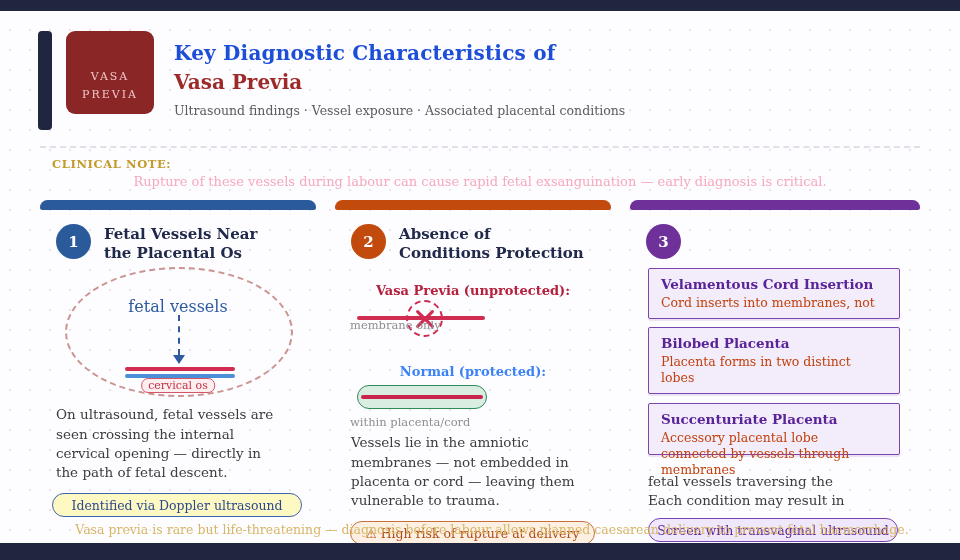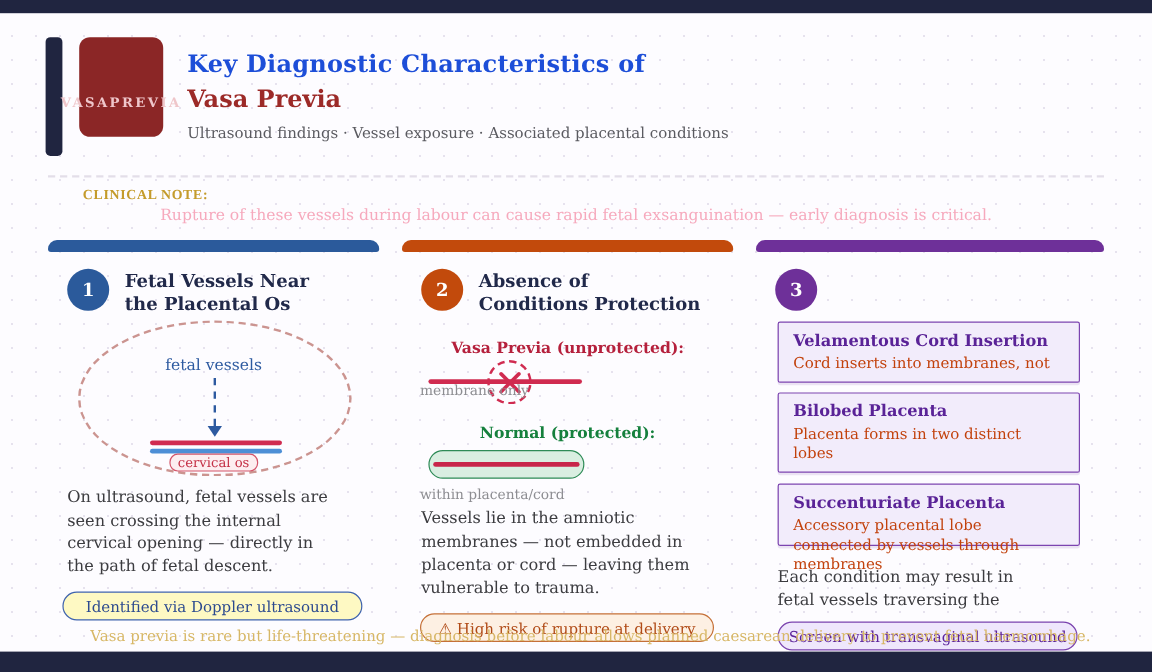--- a/index.html
+++ b/index.html
@@ -9,61 +9,61 @@
     background-color:#fdfcff;
     background-image:radial-gradient(#e6e2ee 1.1px, transparent 1.1px);
     background-size:20px 20px;
   }
   .top-bar{position:absolute;top:0;left:0;width:960px;height:11px;background:#202540;}
   .bottom-bar{position:absolute;bottom:0;left:0;width:960px;height:17px;background:#202540;}
 
   
   .header{position:absolute;top:31px;left:38px;display:flex;align-items:flex-start;}
   .accent-bar{width:14px;height:99px;background:#202540;border-radius:4px;}
-  .badge{width:70px;height:83px;margin-left:14px;background:#8b2626;border-radius:9px;
-    display:flex;flex-direction:row;align-items:center;justify-content:center;padding-top:26px;box-sizing:border-box;
-    color:#efc6ca;font-weight:bold;font-size:11px;letter-spacing:2px;line-height:1.55;}
+  .badge{width:88px;height:83px;margin-left:14px;background:#8b2626;border-radius:9px;
+    display:flex;flex-direction:column;align-items:center;justify-content:center;padding-top:26px;box-sizing:border-box;
+    color:#efc6ca;font-weight:normal;font-size:11px;letter-spacing:2px;line-height:1.55;}
   .titles{margin-left:20px;padding-top:10px;}
   .title1{font-size:20px;font-weight:bold;color:#1d4ed8;letter-spacing:0.2px;}
   .title2{font-size:20px;font-weight:bold;color:#9c2a28;margin-top:5px;}
   .subtitle{font-size:12.5px;color:#5a5a60;margin-top:9px;}
 
   
   .note{position:absolute;top:146px;left:40px;width:880px;border-top:2px dashed #e3dee9;}
-  .note-label{margin-top:9px;margin-left:29px;color:#c49b2b;font-weight:bold;font-size:11.5px;letter-spacing:0.6px;font-family:Liberation Serif, serif;}
+  .note-label{margin-top:9px;margin-left:12px;color:#c49b2b;font-weight:bold;font-size:11.5px;letter-spacing:0.6px;}
   .note-text{text-align:center;margin-top:3px;color:#f6a9bd;font-size:13px;}
 
   
   .cols{position:absolute;top:200px;left:40px;width:880px;display:flex;justify-content:space-between;}
   .col{position:relative;}
   .col1{width:276px;}.col2{width:276px;}.col3{width:290px;}
   .col-bar{height:10px;border-radius:9px 9px 3px 3px;}
   .c1bg{background:#2b5a9b;}.c2bg{background:#c24a0c;}.c3bg{background:#6e3099;}
   .col-head{display:flex;align-items:flex-start;margin-top:14px;padding:0 0 0 16px;}
   .num{width:35px;height:35px;border-radius:50%;color:#fff;font-weight:bold;font-size:15px;
     display:flex;align-items:center;justify-content:center;flex:0 0 35px;}
   .col-title{margin-left:13px;font-weight:bold;font-size:15px;color:#21294a;line-height:1.28;padding-top:1px;}
 
   
   .diagram1{position:relative;height:136px;margin-top:2px;}
   .ellipse{position:absolute;left:25px;top:2px;width:224px;height:126px;border:2px dashed #cb9490;border-radius:50%;}
-  .fv-label{position:absolute;top:32px;left:0;width:100%;text-align:center;color:#2d5aa0;font-size:13px;}
+  .fv-label{position:absolute;top:32px;left:0;width:100%;text-align:center;color:#2d5aa0;font-size:16px;}
   .fv-line{position:absolute;left:138px;top:50px;height:40px;border-left:2px dashed #2d5aa0;}
   .fv-head{position:absolute;left:133px;top:90px;width:0;height:0;
     border-left:6px solid transparent;border-right:6px solid transparent;border-top:9px solid #2d5aa0;}
   .vline{position:absolute;left:85px;width:110px;height:4px;border-radius:2px;}
   .vline.red{top:102px;background:#d02b50;}
   .vline.blue{top:109px;background:#4d8fd6;}
   .os-label{position:absolute;top:113px;left:50%;transform:translateX(-50%);
     font-size:11px;color:#c43045;background:#fdeef0;border:1.5px solid #d4556a;border-radius:7px;padding:0 6px;white-space:nowrap;}
 
   
   .d2-label{text-align:center;font-weight:bold;font-size:13px;}
   .d2-label.redl{color:#b5203c;margin-top:20px;}
-  .d2-label.greenl{color:#15803d;margin-top:6px;}
+  .d2-label.greenl{color:#3b82f6;margin-top:16px;}
   .d2-graphic{position:relative;height:48px;margin-top:2px;}
   .mem-line{position:absolute;left:22px;top:16px;width:128px;height:4px;background:#d02b50;border-radius:2px;}
   .x-circle{position:absolute;left:71px;top:0;width:33px;height:33px;border:2px dashed #d02b50;border-radius:50%;}
   .xbar{position:absolute;left:50%;top:50%;width:24px;height:3px;background:#d02b50;border-radius:2px;}
   .xbar.a{transform:translate(-50%,-50%) rotate(45deg);}
   .xbar.b{transform:translate(-50%,-50%) rotate(-45deg);}
   .d2-cap{position:absolute;left:15px;font-size:11.5px;color:#8d8d92;}
   .cap1{top:18px;}
   .cord-pill{position:absolute;left:22px;top:4px;width:128px;height:22px;border:1.5px solid #2e8b57;border-radius:12px;background:#d9eee1;}
   .cord-line{position:absolute;left:3px;right:3px;top:50%;margin-top:-2px;height:4px;background:#c8254a;border-radius:2px;}
@@ -180,22 +180,22 @@
       <div class="card">
         <div class="card-title">Bilobed Placenta</div>
         <div class="card-body">Placenta forms in two distinct lobes</div>
       </div>
       <div class="card clipped">
         <div class="card-title">Succenturiate Placenta</div>
         <div class="card-body">Accessory placental lobe connected by vessels through membranes</div>
       </div>
     </div>
     <div class="col3-body">
+      <div>fetal vessels traversing the</div>
       <div>Each condition may result in</div>
-      <div>fetal vessels traversing the</div>
     </div>
     <div class="pill pill-purple">Screen with transvaginal ultrasound</div>
   </div>
 
 </div>
 
 <div class="footer-text">Vasa previa is rare but life-threatening — diagnosis before labour allows planned caesarean delivery to prevent fetal haemorrhage.</div>
 <div class="bottom-bar"></div>
 
 </body></html>

